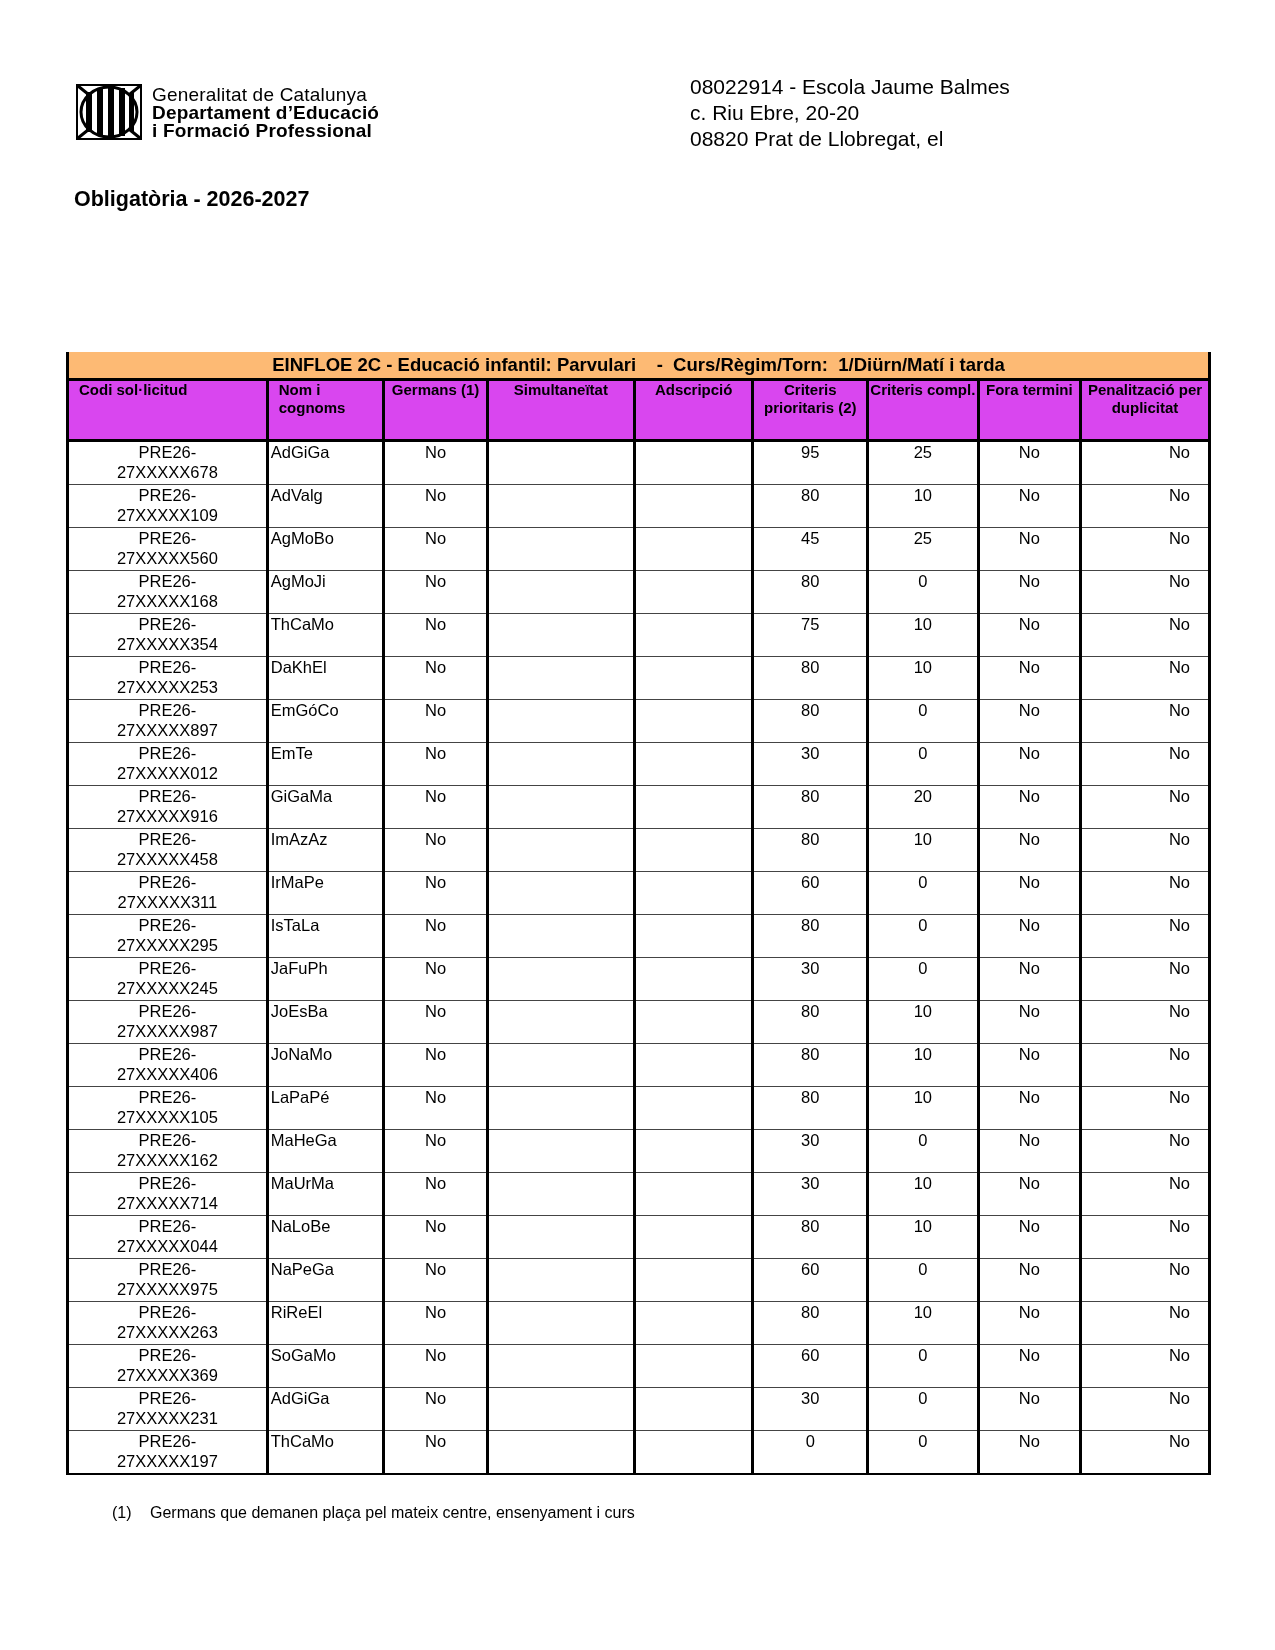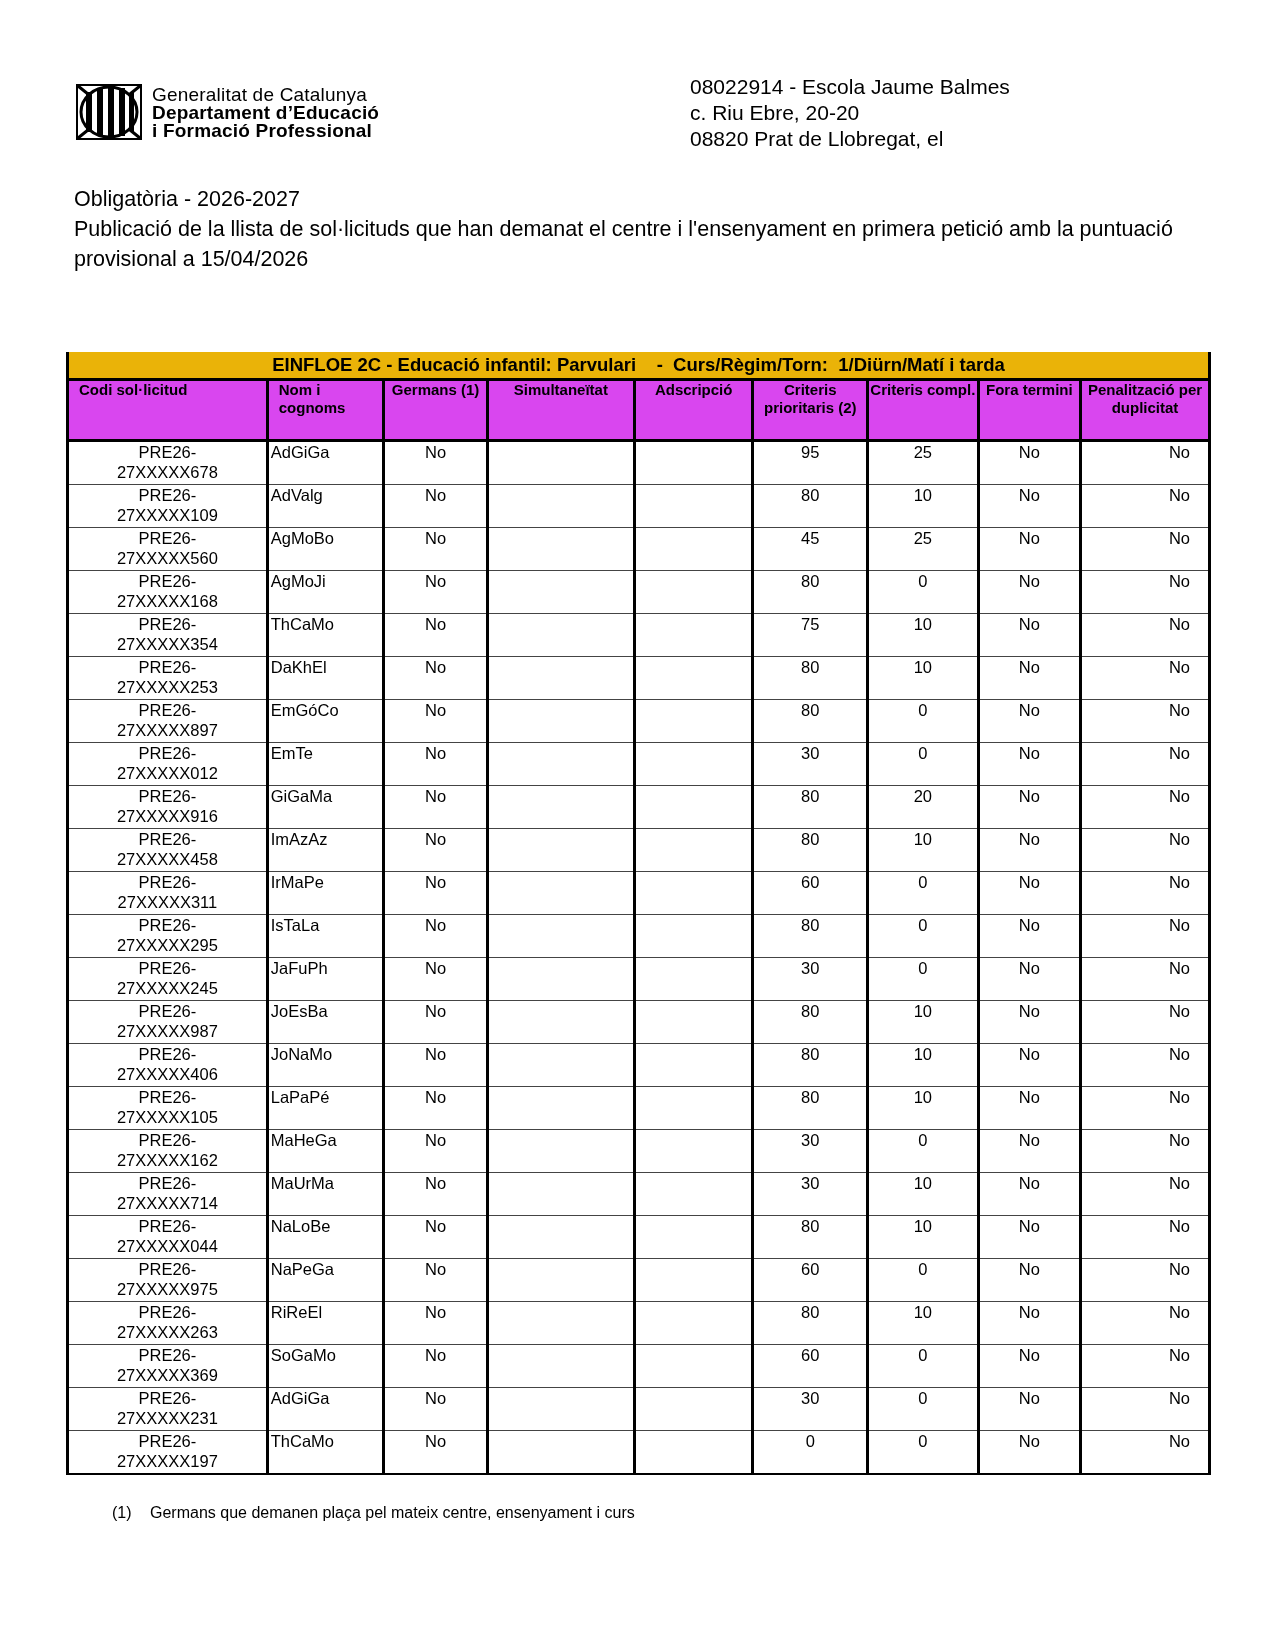--- a/index.html
+++ b/index.html
@@ -3,24 +3,24 @@
   <meta charset="utf-8">
   <style>
     html, body { margin: 0; padding: 0; background: #ffffff; }
     body { width: 1275px; height: 1650px; position: relative; font-family: "Liberation Sans", sans-serif; color: #000; overflow: hidden; }
     .logo { position: absolute; left: 76px; top: 84px; display: flex; align-items: flex-end; }
     .logo-emblem { width: 66px; height: 56px; margin-right: 10px; }
     .logo-text { line-height: 18px; }
     .logo-line1 { font-size: 19px; font-weight: normal; letter-spacing: 0.2px; }
     .logo-line2, .logo-line3 { font-size: 19px; font-weight: bold; letter-spacing: 0.2px; }
     .school { position: absolute; left: 690px; top: 74px; font-size: 21px; line-height: 26px; }
-    .titles { position: absolute; left: 74px; top: 184px; width: 1120px; font-weight: normal; font-size: 21.5px; line-height: 30px; }
+    .titles { position: absolute; left: 74px; top: 184px; width: 1120px; font-weight: bold; font-size: 21.5px; line-height: 30px; }
     table.main { position: absolute; left: 66px; top: 352px; width: 1145px; border-collapse: collapse; table-layout: fixed; font-size: 16.5px; }
     table.main td, table.main th { padding: 0; vertical-align: top; }
-    .caption-row td { background: #eab308; text-align: center; font-weight: bold; font-size: 18.5px; height: 26px; line-height: 26px; border-left: 3px solid #000; border-right: 3px solid #000; border-bottom: 3px solid #000; }
+    .caption-row td { background: #fdba74; text-align: center; font-weight: bold; font-size: 18.5px; height: 26px; line-height: 26px; border-left: 3px solid #000; border-right: 3px solid #000; border-bottom: 3px solid #000; }
     .caption-row .cap-span { white-space: pre; }
     .head-row th { background: #d946ef; font-weight: bold; font-size: 15px; line-height: 18px; height: 58px; text-align: center; border-left: 3px solid #000; border-right: 3px solid #000; border-bottom: 3px solid #000; padding-top: 1px; }
     .head-row th.left { text-align: left; padding-left: 10px; }
     .data-row td { height: 42px; line-height: 20px; border-left: 3px solid #000; border-right: 3px solid #000; border-bottom: 1px solid #444; text-align: center; }
     .data-row td.name { text-align: left; padding-left: 2px; }
     .data-row td.code { text-align: center; }
     .data-row td.right { text-align: right; padding-right: 18px; }
     .data-row:last-child td { border-bottom: 2px solid #000; }
     .footnote { position: absolute; left: 112px; top: 1504px; font-size: 16px; }
     .footnote .num { display: inline-block; width: 38px; }
@@ -47,21 +47,20 @@
 </div>
 
 <div class="school">
   <div>08022914 - Escola Jaume Balmes</div>
   <div>c. Riu Ebre, 20-20</div>
   <div>08820 Prat de Llobregat, el</div>
 </div>
 
 <div class="titles">
   <div>Obligatòria - 2026-2027</div>
-  <div>Publicació de la llista de sol·licituds que han demanat el centre i l'ensenyament en primera petició amb la puntuació provisional a 15/04/2026</div>
 </div>
 
 <table class="main">
   <colgroup>
     <col style="width:197px">
       <col style="width:115px">
       <col style="width:102px">
       <col style="width:145px">
       <col style="width:117px">
       <col style="width:113px">

